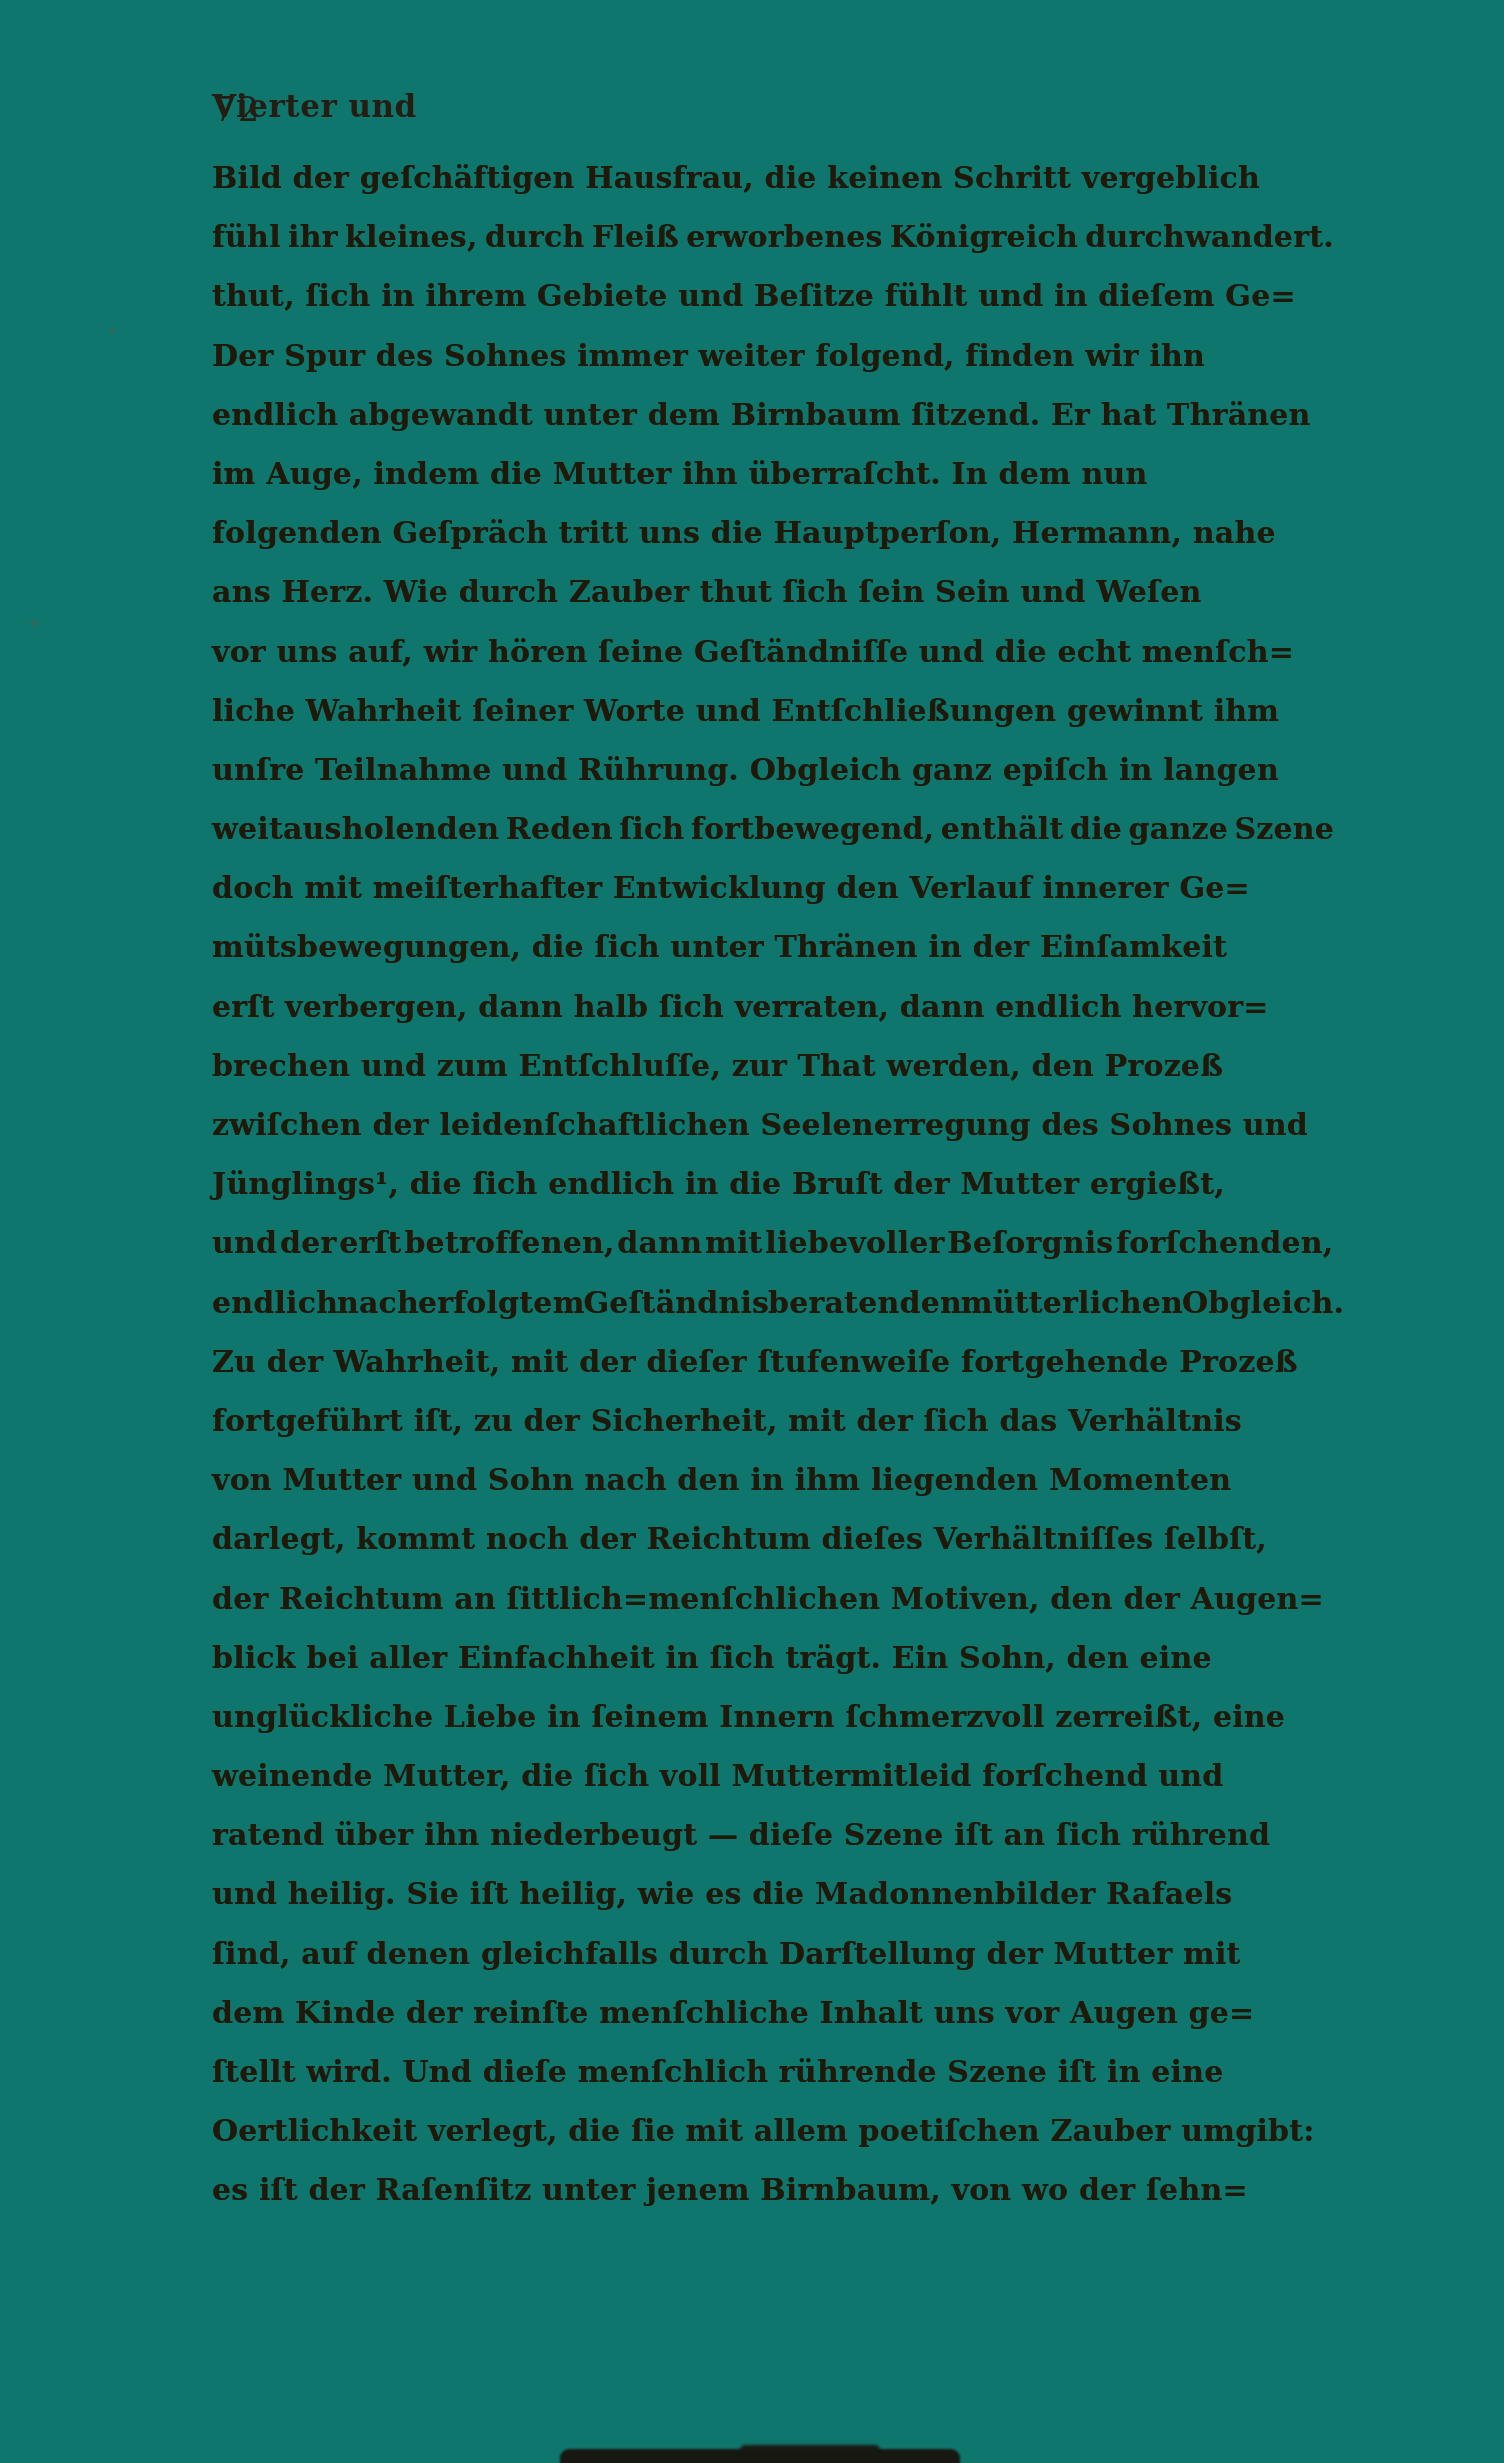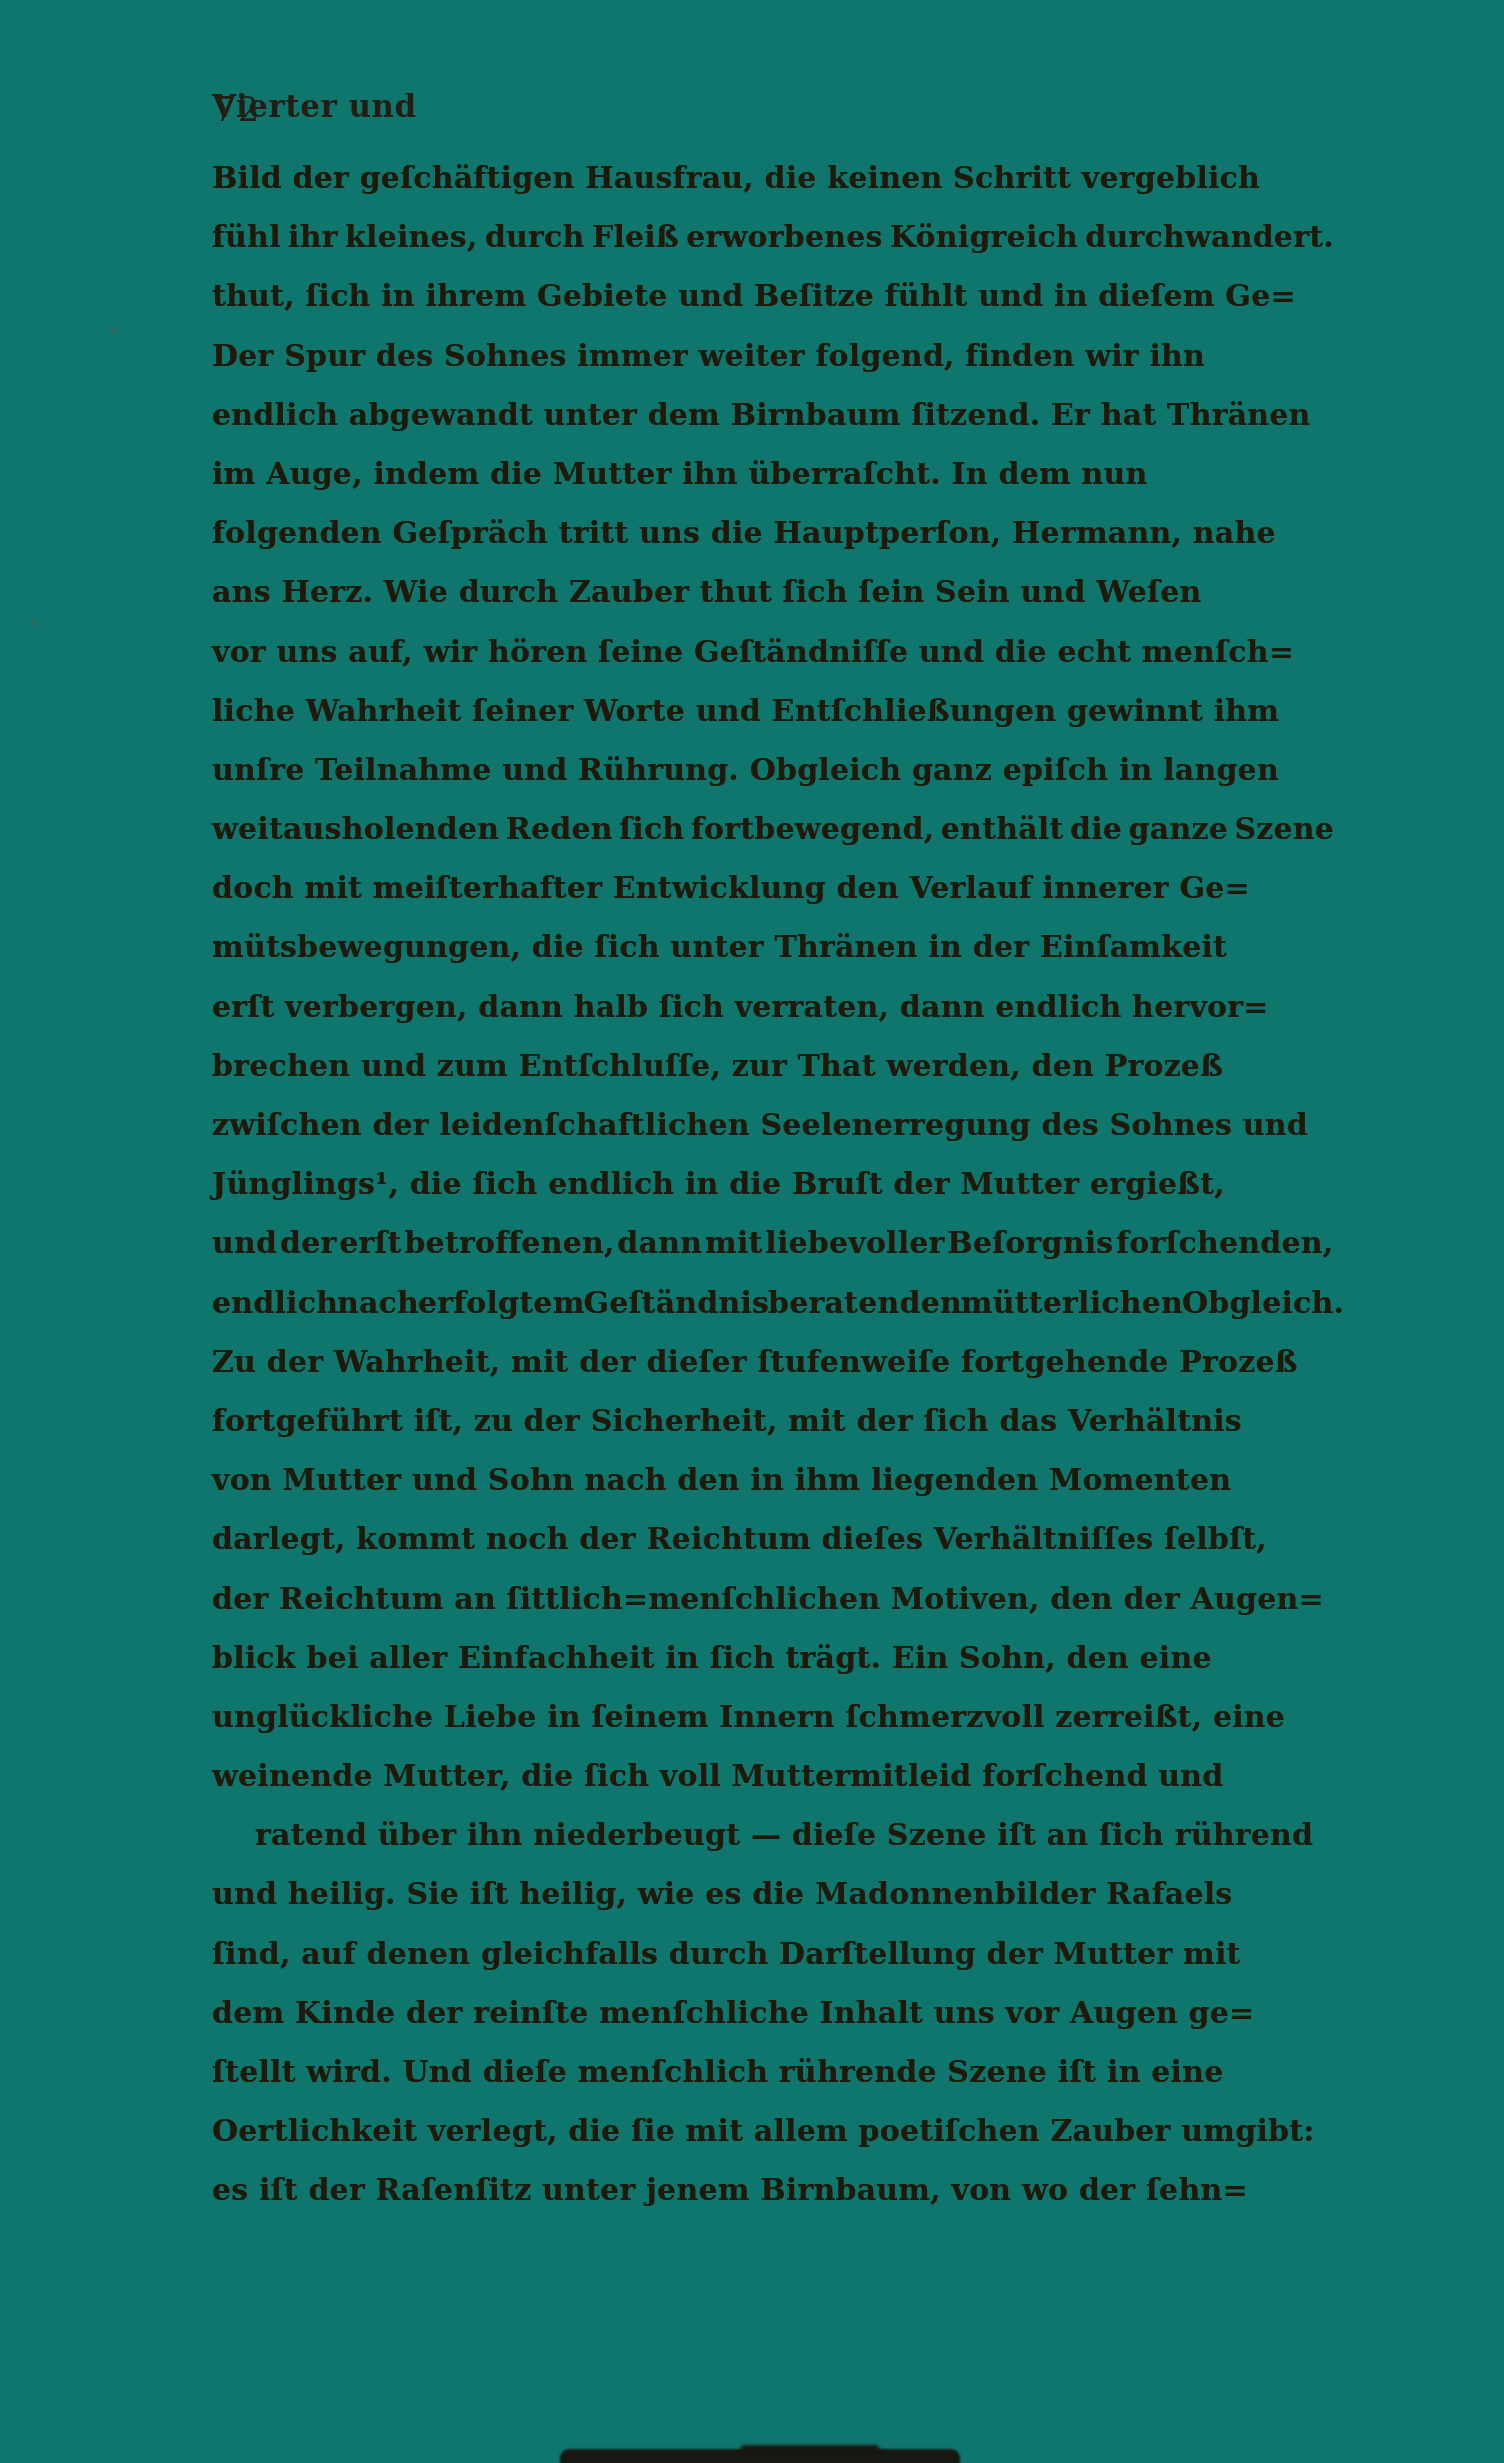--- a/index.html
+++ b/index.html
@@ -126,21 +126,21 @@
     <div class="line" style="word-spacing: -7.88px;">und der erſt betroffenen, dann mit liebevoller Beſorgnis forſchenden,</div>
     <div class="line" style="word-spacing: -11.83px;">endlich nach erfolgtem Geſtändnis beratenden mütterlichen Obgleich.</div>
     <div class="line" style="word-spacing: 0px;">Zu der Wahrheit, mit der dieſer ſtufenweiſe fortgehende Prozeß</div>
     <div class="line" style="word-spacing: 0px;">fortgeführt iſt, zu der Sicherheit, mit der ſich das Verhältnis</div>
     <div class="line" style="word-spacing: 0px;">von Mutter und Sohn nach den in ihm liegenden Momenten</div>
     <div class="line" style="word-spacing: 0px;">darlegt, kommt noch der Reichtum dieſes Verhältniſſes ſelbſt,</div>
     <div class="line" style="word-spacing: 0px;">der Reichtum an ſittlich=menſchlichen Motiven, den der Augen=</div>
     <div class="line" style="word-spacing: 0px;">blick bei aller Einfachheit in ſich trägt. Ein Sohn, den eine</div>
     <div class="line" style="word-spacing: 0px;">unglückliche Liebe in ſeinem Innern ſchmerzvoll zerreißt, eine</div>
     <div class="line" style="word-spacing: 0px;">weinende Mutter, die ſich voll Muttermitleid forſchend und</div>
-    <div class="line" style="word-spacing: 0px; margin-left: 43px;">ratend über ihn niederbeugt — dieſe Szene iſt an ſich rührend</div>
+    <div class="line" style="word-spacing: 0px;">ratend über ihn niederbeugt — dieſe Szene iſt an ſich rührend</div>
     <div class="line" style="word-spacing: 0px;">und heilig. Sie iſt heilig, wie es die Madonnenbilder Rafaels</div>
     <div class="line" style="word-spacing: 0px;">ſind, auf denen gleichfalls durch Darſtellung der Mutter mit</div>
     <div class="line" style="word-spacing: 0px;">dem Kinde der reinſte menſchliche Inhalt uns vor Augen ge=</div>
     <div class="line" style="word-spacing: 0px;">ſtellt wird. Und dieſe menſchlich rührende Szene iſt in eine</div>
     <div class="line" style="word-spacing: 0px;">Oertlichkeit verlegt, die ſie mit allem poetiſchen Zauber umgibt:</div>
     <div class="line" style="word-spacing: 0px;">es iſt der Raſenſitz unter jenem Birnbaum, von wo der ſehn=</div>
   </main>
 
   <div class="speck speck-1"></div>
   <div class="speck speck-2"></div>

